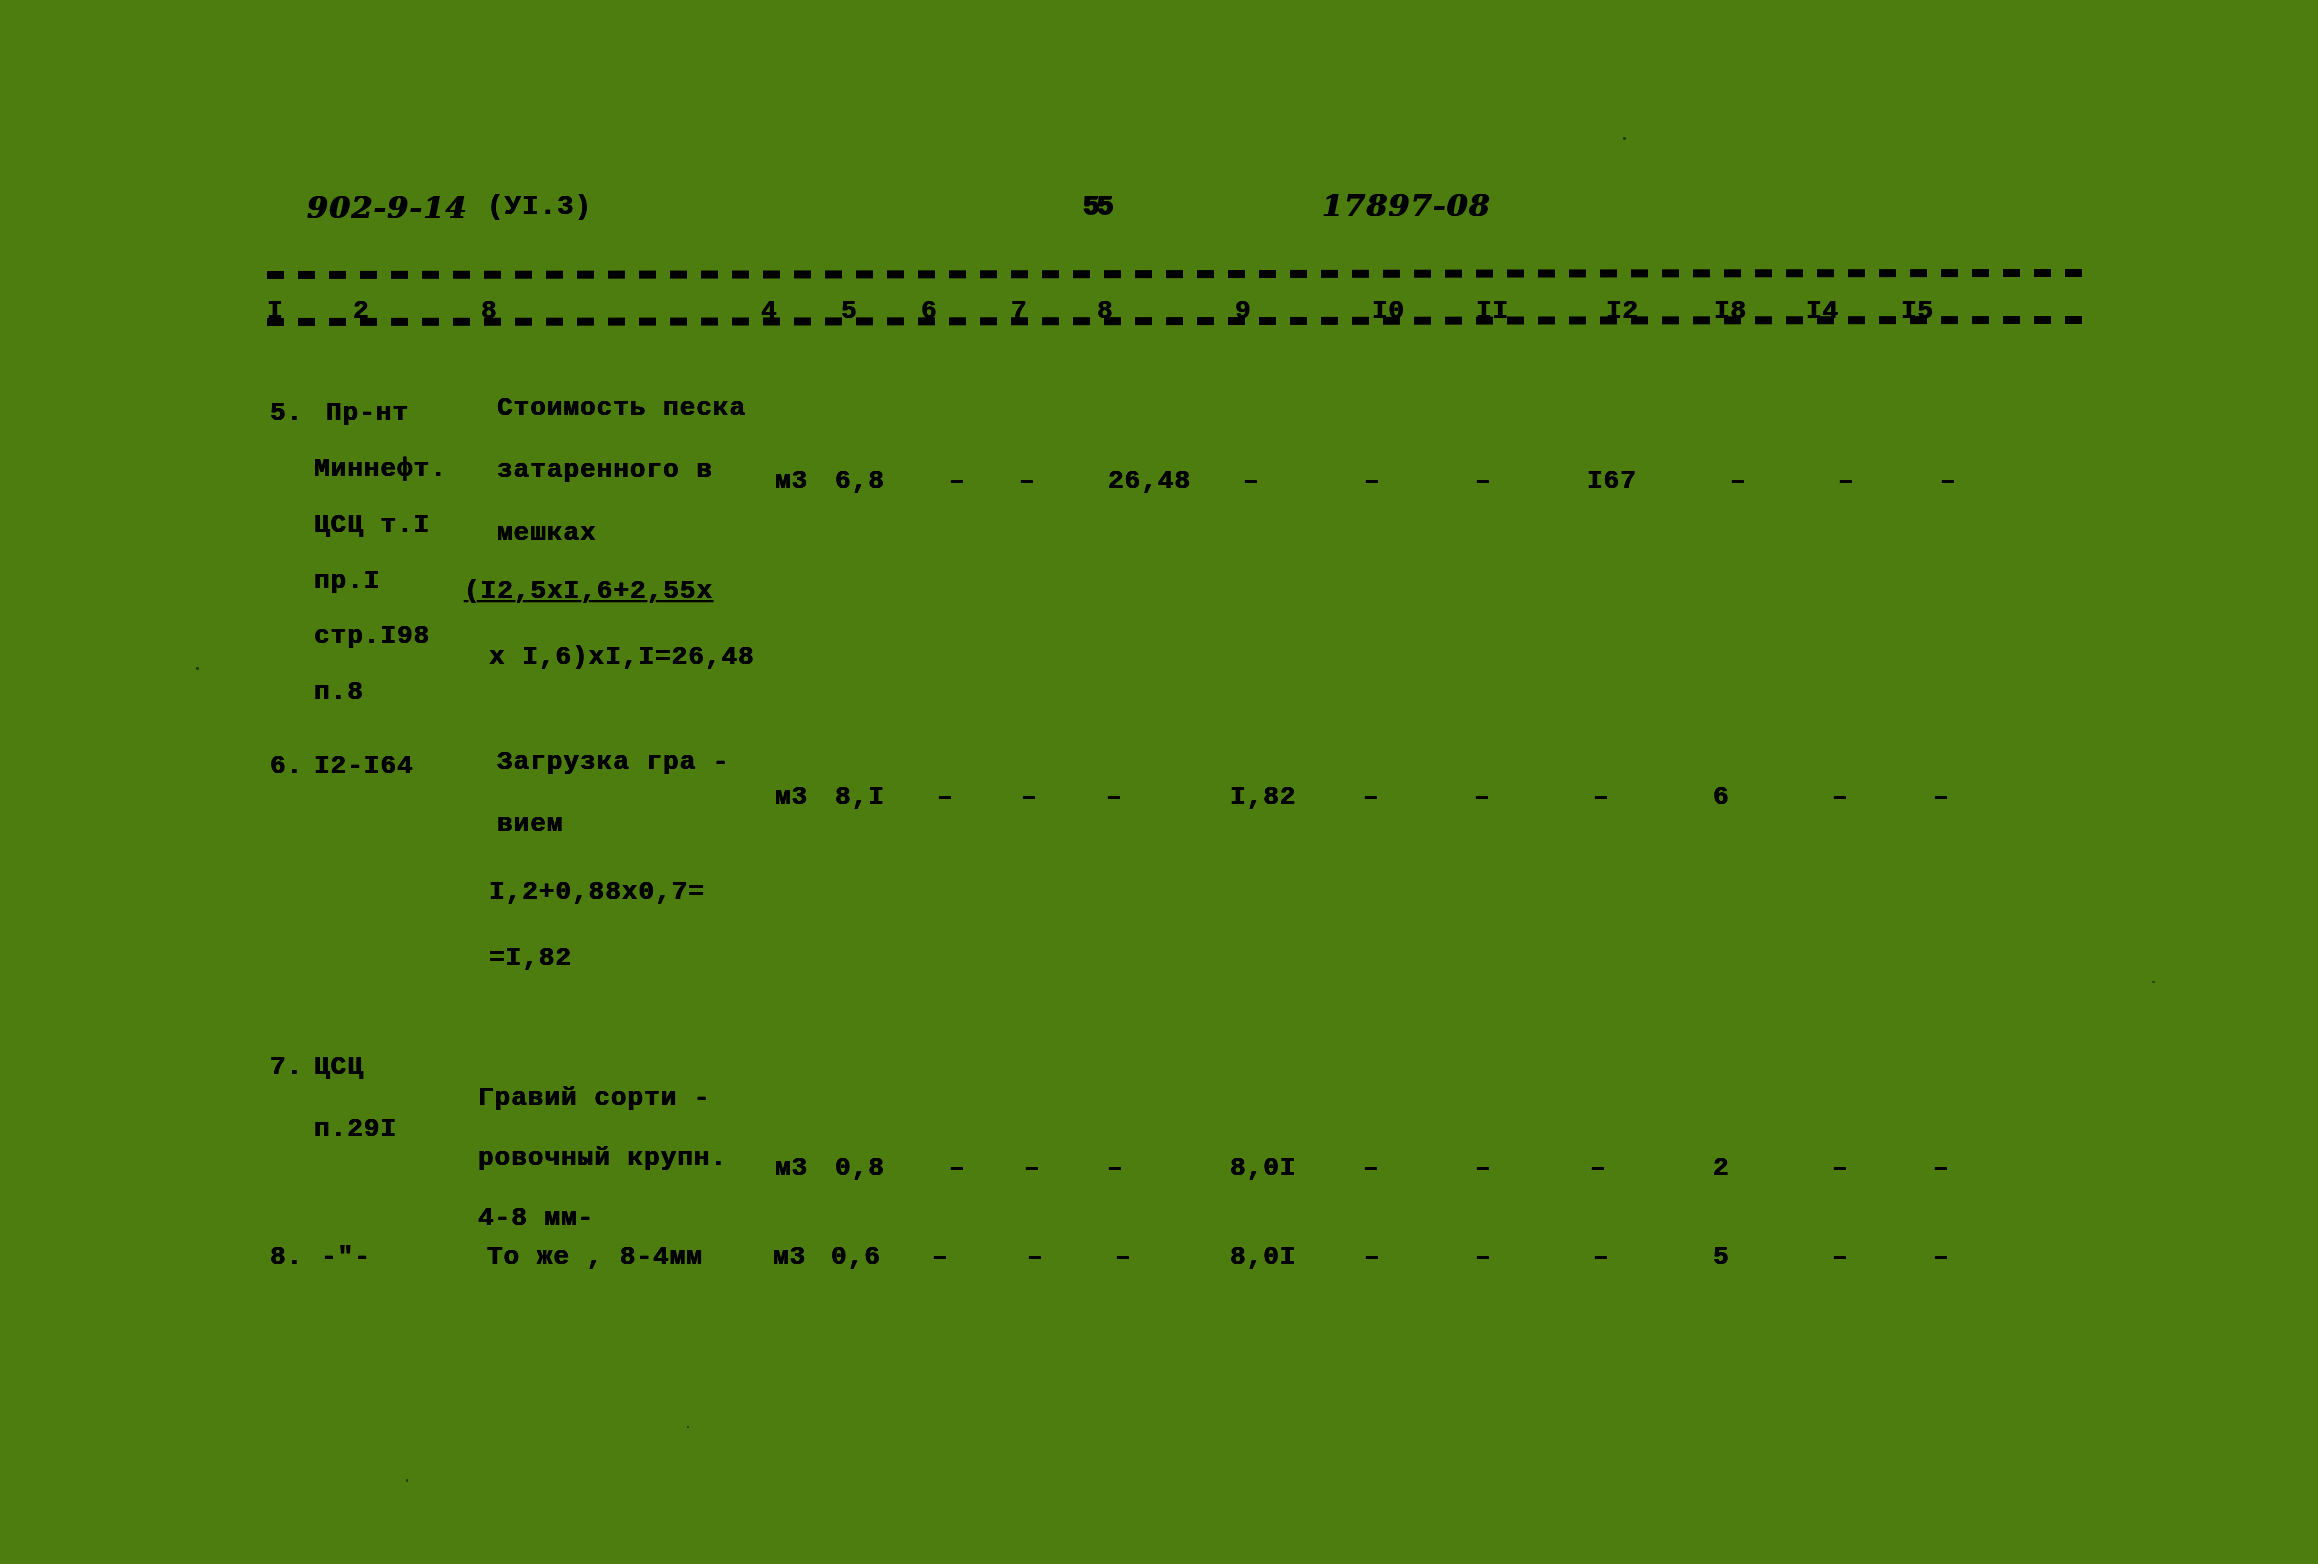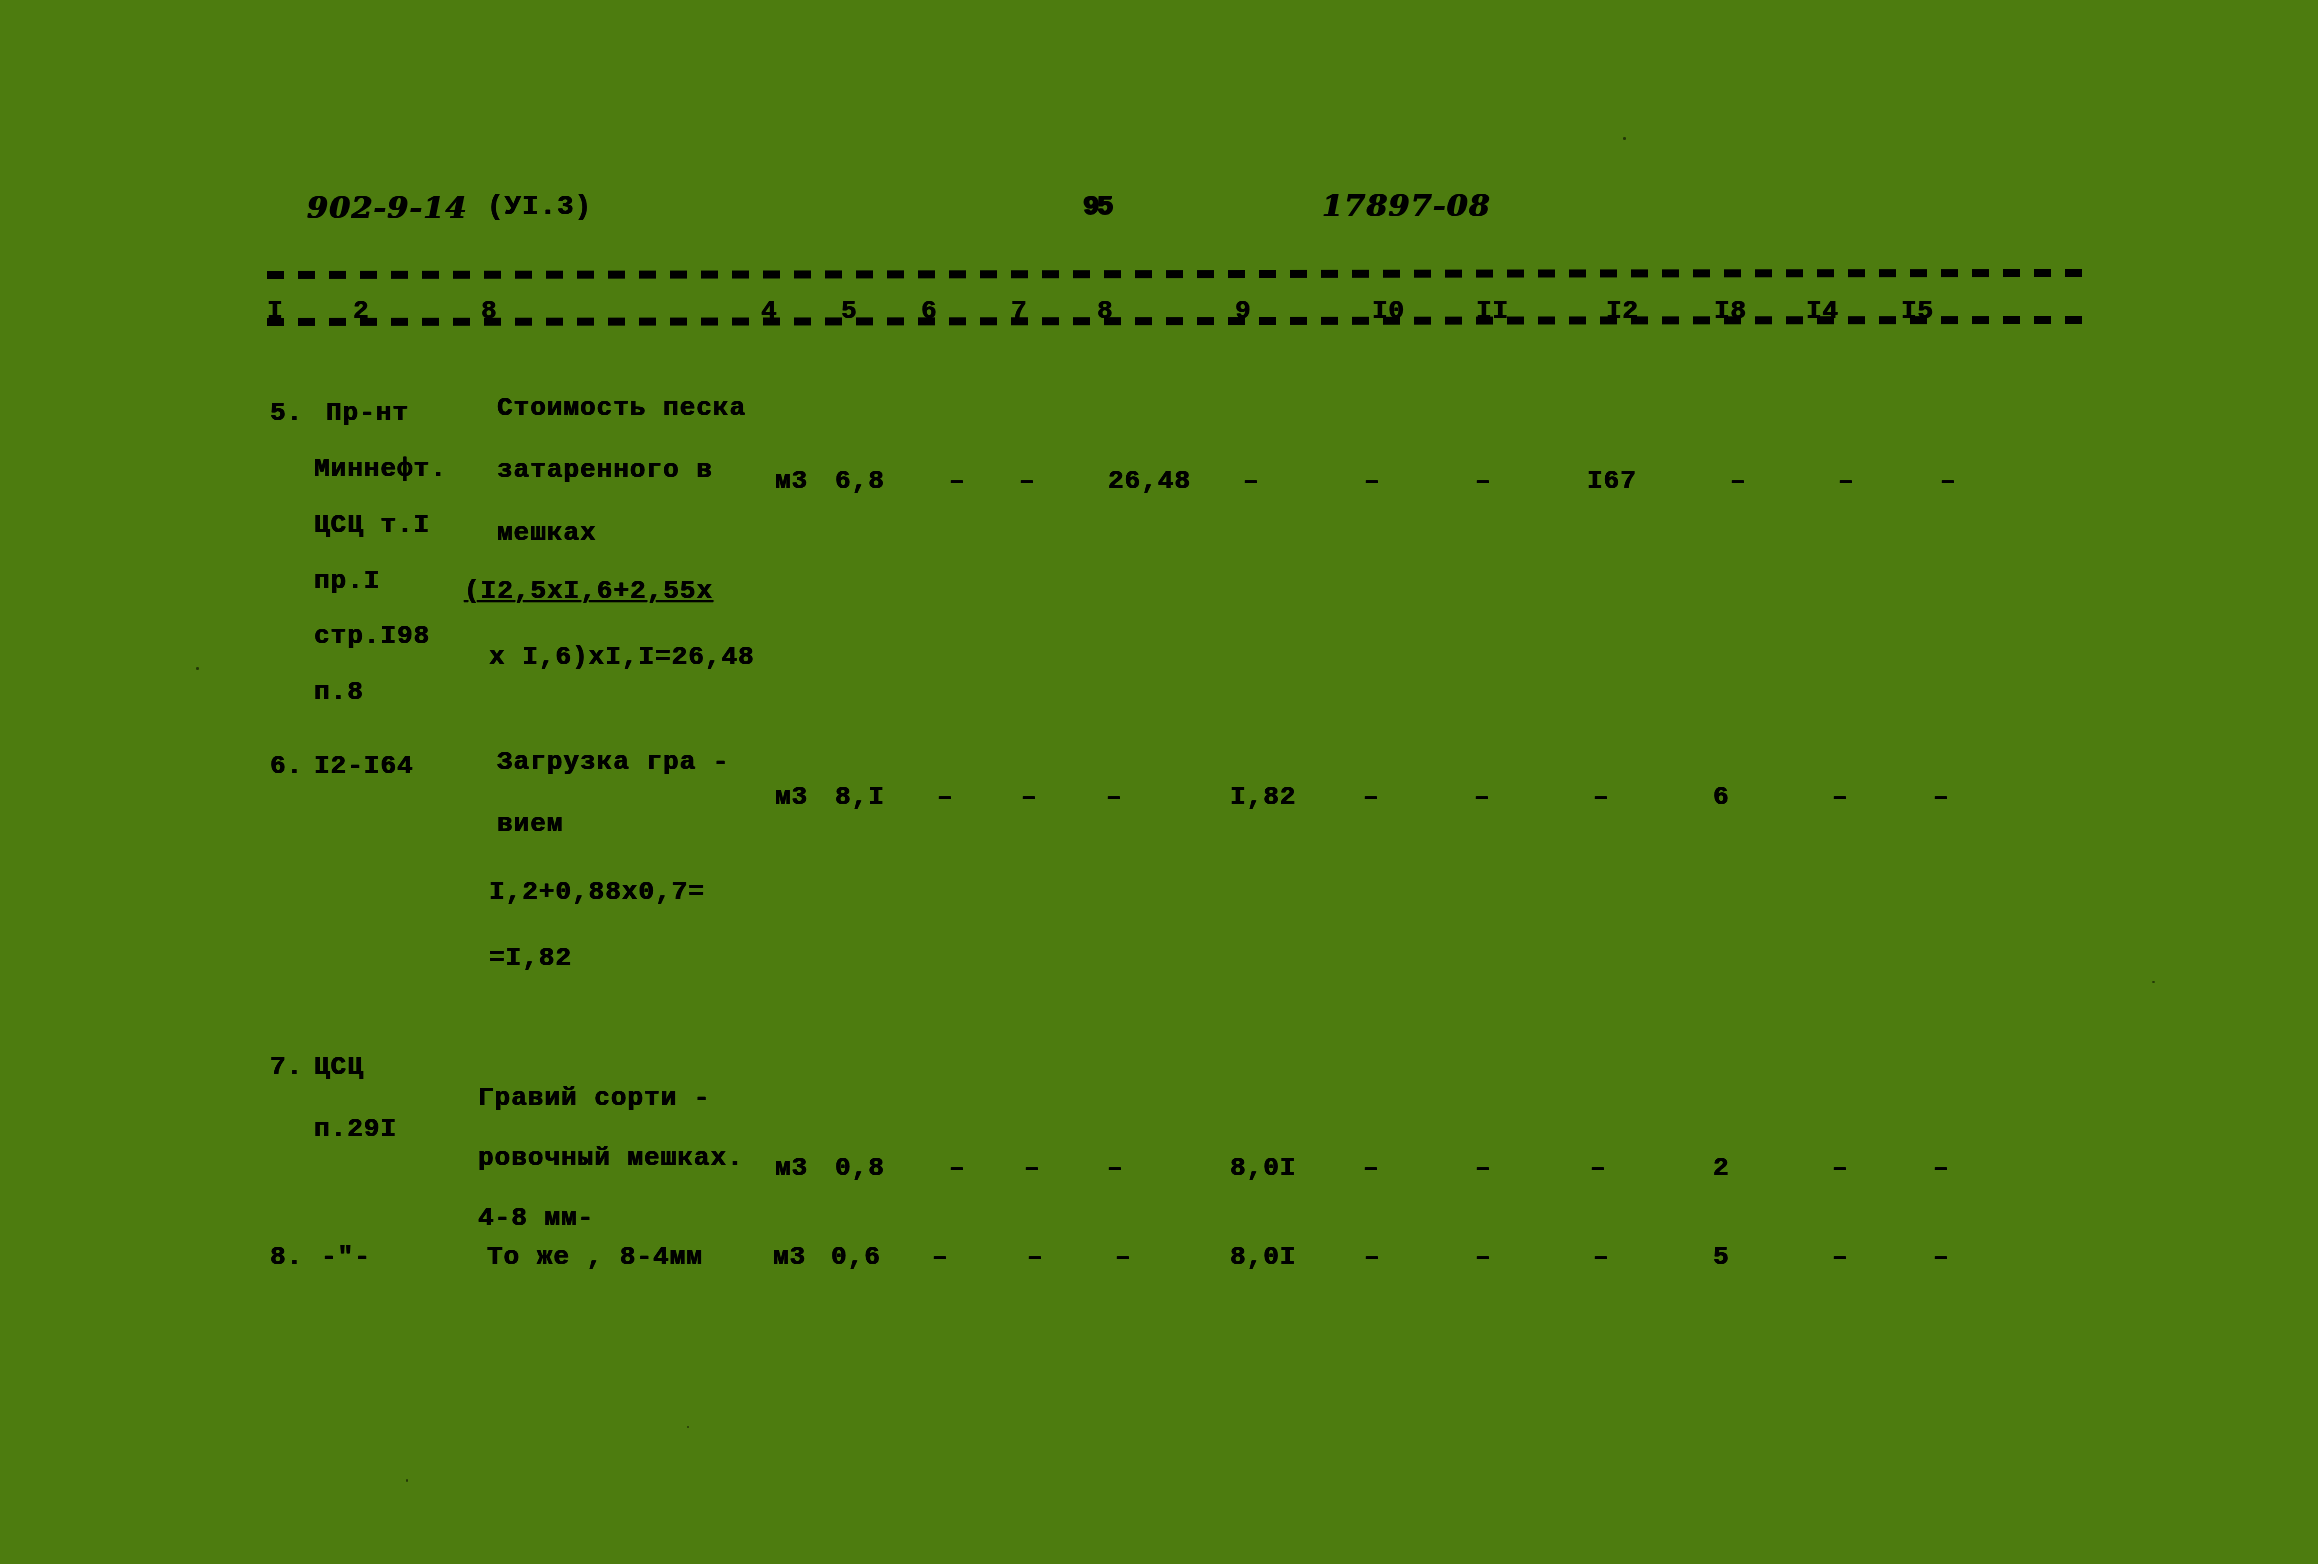--- a/index.html
+++ b/index.html
@@ -96,21 +96,21 @@
 </style>
 </head>
 <body>
 
 <div class="page">
 
   <div class="t hw" style="left:307px; top:190px;">902-9-14</div>
 
   <div class="t tw" style="left:487px; top:191px; font-size:27.5px;">(УI.3)</div>
 
-  <div class="t pageno" style="left:1083px; top:191px;">95</div>
+  <div class="t pageno" style="left:1083px; top:191px;">55</div>
 
   <div class="t hw" style="left:1322px; top:188px;">17897-08</div>
 
   <div class="dash-rule wob" style="left:267px; top:270px; width:1816px;"></div>
 
   <div class="t colnum" style="left:267px;  top:296px;">I</div>
   <div class="t colnum" style="left:353px;  top:296px;">2</div>
   <div class="t colnum" style="left:481px;  top:296px;">8</div>
   <div class="t colnum" style="left:761px; top:296px;">4</div>
   <div class="t colnum" style="left:841px; top:296px;">5</div>
@@ -191,21 +191,21 @@
 
   <div class="t tw" style="left:270px; top:1052px;">7.</div>
 
   <div style="position:absolute; left:314px; top:1052px;">
     <div class="t tw" style="position:relative; left:0; top:0;">ЦСЦ</div>
     <div class="t tw" style="position:relative; left:0; top:31px;">п.29I</div>
   </div>
 
   <div style="position:absolute; left:478px; top:1083px;">
     <div class="t tw" style="position:relative; left:0; top:0;">Гравий сорти -</div>
-    <div class="t tw" style="position:relative; left:0; top:29px;">ровочный мешках.</div>
+    <div class="t tw" style="position:relative; left:0; top:29px;">ровочный крупн.</div>
     <div class="t tw" style="position:relative; left:0; top:58px;">4-8 мм-</div>
   </div>
 
   <div class="t tw" style="left:775px; top:1153px;">м3</div>
 
   <div class="t tw num" style="left:835px; top:1153px;">0,8</div>
   <div class="t tw num" style="left:949px; top:1153px;">–</div>
   <div class="t tw num" style="left:1024px; top:1153px;">–</div>
   <div class="t tw num" style="left:1107px; top:1153px;">–</div>
   <div class="t tw num" style="left:1230px; top:1153px;">8,0I</div>

